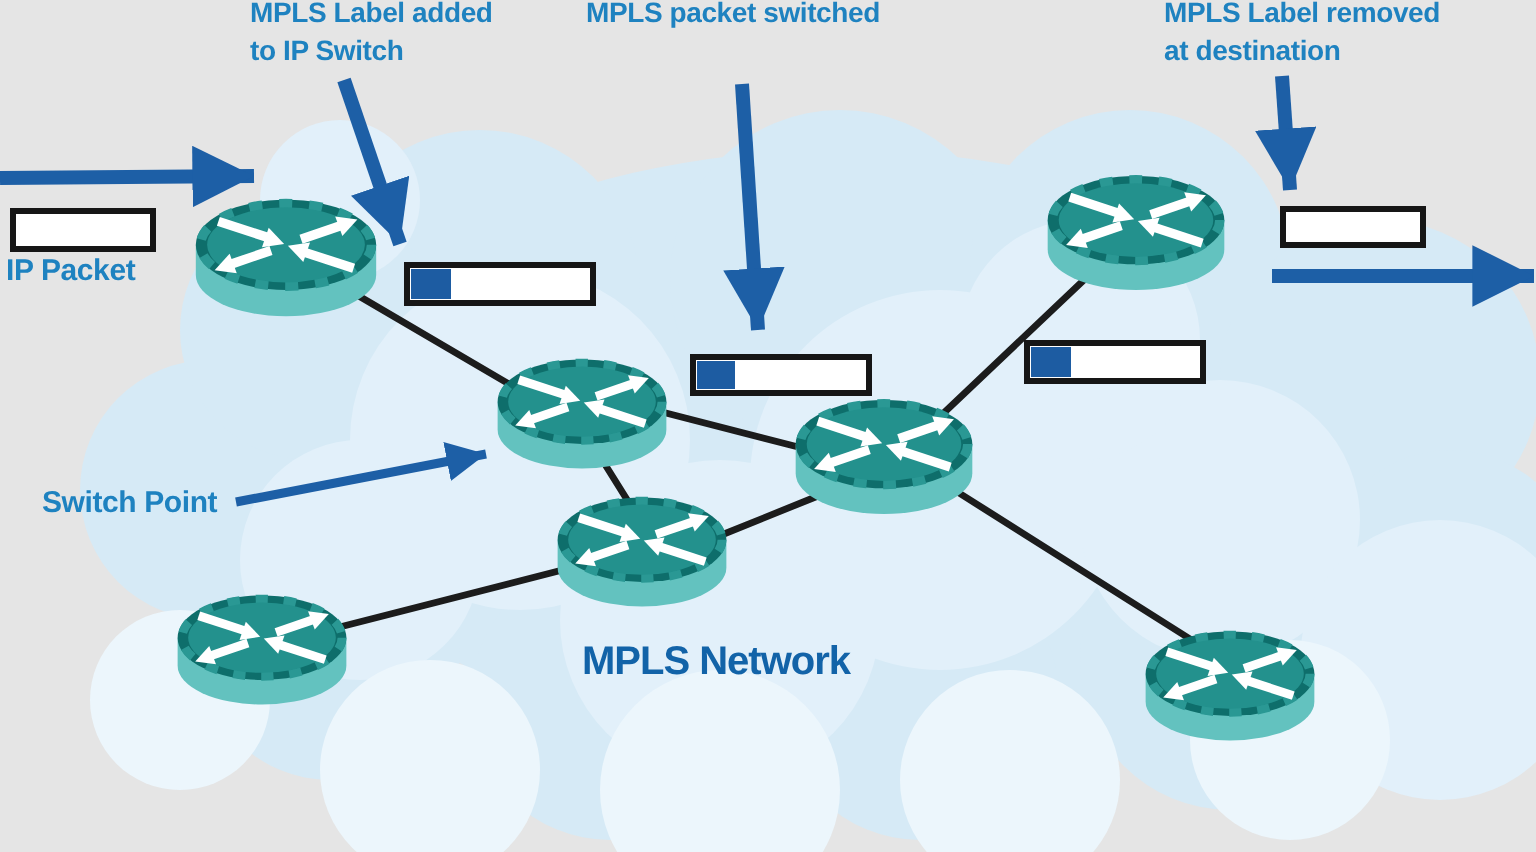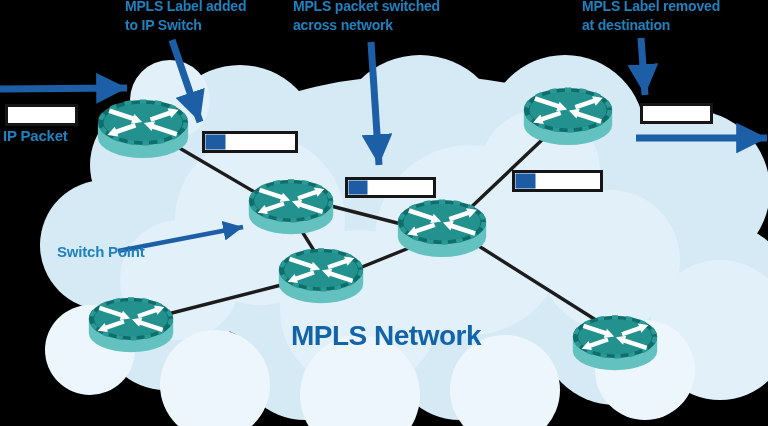--- a/index.html
+++ b/index.html
@@ -1,22 +1,22 @@
 <!DOCTYPE html>
 <html><head>
 <meta charset="utf-8">
 <style>
   html,body{margin:0;padding:0;background:#fff;}
-  .stage{position:relative;width:768px;height:426px;background:#000000;overflow:hidden;
+  .stage{position:relative;width:768px;height:426px;background:#e5e5e5;overflow:hidden;
          font-family:"Liberation Sans",sans-serif;}
   .stage svg.scene{position:absolute;left:0;top:0;}
   .txt{position:absolute;font-weight:bold;color:#1e82c0;white-space:nowrap;}
   .annotation{font-size:14px;line-height:19px;letter-spacing:-0.2px;}
   .small-label{font-size:15px;letter-spacing:-0.2px;}
-  .diagram-title{font-size:28px;color:#1263a8;letter-spacing:-0.5px;}
+  .diagram-title{font-size:20px;color:#1263a8;letter-spacing:-0.5px;}
   .router-ring{fill:#0e6e6b;}
   .router-top{fill:#23918d;}
   .router-hatch{stroke:#2a9894;stroke-width:5;fill:none;stroke-dasharray:7 9;}
   .router-body{fill:#63c2bf;}
   .router-arrow{stroke:#ffffff;stroke-width:5;stroke-linecap:butt;fill:none;}
   .router-head{fill:#ffffff;}
 </style>
 </head>
 <body>
 
@@ -126,26 +126,25 @@
       </g>
   </svg>
 
   <div class="txt annotation" style="left:125px;top:-3px;">
     <div>MPLS Label added</div>
     <div>to IP Switch</div>
   </div>
 
   <div class="txt annotation" style="left:293px;top:-3px;">
     <div>MPLS packet switched</div>
-    <div>across network</div>
   </div>
 
   <div class="txt annotation" style="left:582px;top:-3px;">
     <div>MPLS Label removed</div>
     <div>at destination</div>
   </div>
 
   <div class="txt small-label" style="left:3px;top:127px;text-align:center;">IP Packet</div>
 
-  <div class="txt small-label" style="left:21px;top:243px;margin-left:36px;">Switch Point</div>
+  <div class="txt small-label" style="left:21px;top:243px;">Switch Point</div>
 
   <div class="txt diagram-title" style="left:291px;top:320px;">MPLS Network</div>
 </div>
 
 </body></html>

